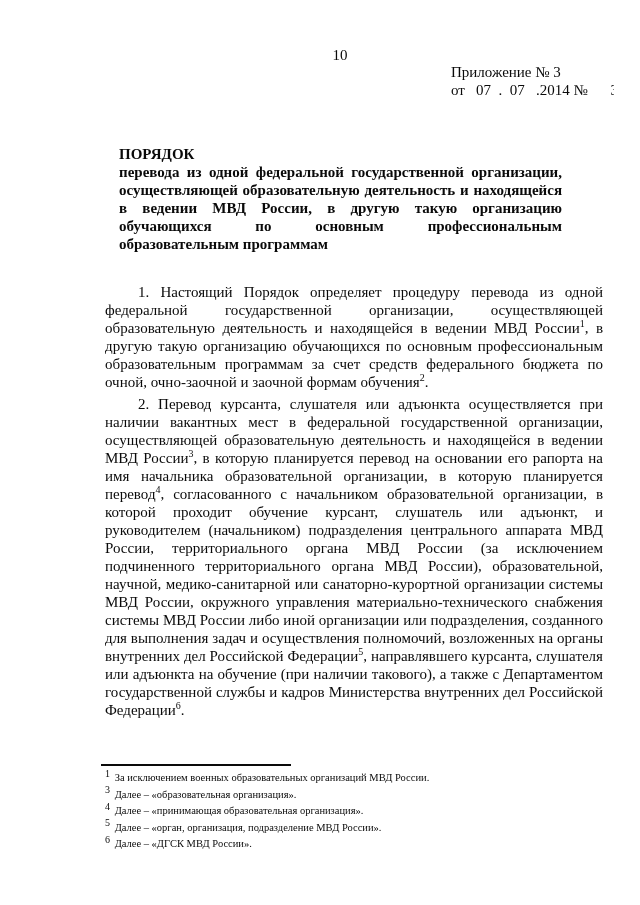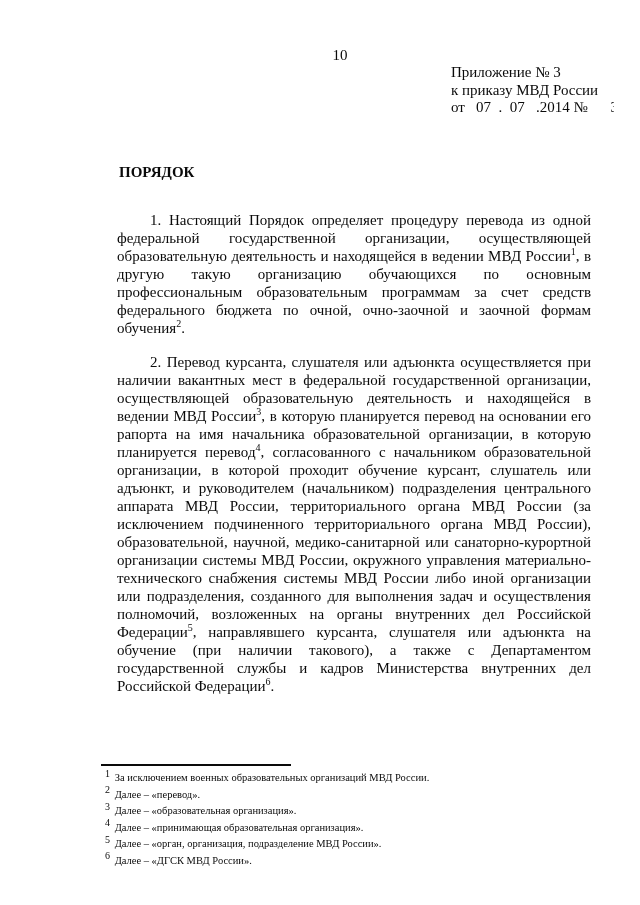--- a/index.html
+++ b/index.html
@@ -42,21 +42,21 @@
     margin: 0 45px 0 18px;
     font-size: 15px;
     line-height: 18px;
     font-weight: bold;
     text-align: justify;
   }
   .document-body {
     margin-top: 30px;
   }
   .para {
-    margin: 16px;
+    margin: 4px;
     font-size: 15px;
     line-height: 18px;
     text-align: justify;
     text-indent: 33px;
   }
   sup.fn-ref, sup.fn-marker {
     font-size: 10px;
     line-height: 0;
     vertical-align: super;
   }
@@ -81,37 +81,36 @@
 </style>
 </head>
 <body>
 
 <div class="page">
 
   <div class="page-number">10</div>
 
   <div class="appendix-block">
     <span class="appendix-line">Приложение № 3</span>
-    <span class="appendix-line">к приказу МВД России</span>
     <span class="appendix-line date-line">от   07  .  07   .2014 №      337</span>
   </div>
 
   <div class="doc-title">ПОРЯДОК</div>
 
+  <div class="doc-subtitle">перевода из одной федеральной государственной организации, осуществляющей образовательную деятельность и находящейся в ведении МВД России, в другую такую организацию обучающихся по основным профессиональным образовательным программам</div>
 
   <div class="document-body">
       <p class="para">1. Настоящий Порядок определяет процедуру перевода из одной федеральной государственной организации, осуществляющей образовательную деятельность и находящейся в ведении МВД России<sup class="fn-ref">1</sup>, в другую такую организацию обучающихся по основным профессиональным образовательным программам за счет средств федерального бюджета по очной, очно-заочной и заочной формам обучения<sup class="fn-ref">2</sup>.</p>
       <p class="para">2. Перевод курсанта, слушателя или адъюнкта осуществляется при наличии вакантных мест в федеральной государственной организации, осуществляющей образовательную деятельность и находящейся в ведении МВД России<sup class="fn-ref">3</sup>, в которую планируется перевод на основании его рапорта на имя начальника образовательной организации, в которую планируется перевод<sup class="fn-ref">4</sup>, согласованного с начальником образовательной организации, в которой проходит обучение курсант, слушатель или адъюнкт, и руководителем (начальником) подразделения центрального аппарата МВД России, территориального органа МВД России (за исключением подчиненного территориального органа МВД России), образовательной, научной, медико-санитарной или санаторно-курортной организации системы МВД России, окружного управления материально-технического снабжения системы МВД России либо иной организации или подразделения, созданного для выполнения задач и осуществления полномочий, возложенных на органы внутренних дел Российской Федерации<sup class="fn-ref">5</sup>, направлявшего курсанта, слушателя или адъюнкта на обучение (при наличии такового), а также с Департаментом государственной службы и кадров Министерства внутренних дел Российской Федерации<sup class="fn-ref">6</sup>.</p>
     </div>
 
   <div class="footer-region">
     <div class="footnote-separator"></div>
     <div>
         <p class="footnote"><sup class="fn-marker">1</sup> За исключением военных образовательных организаций МВД России.</p>
-        <p class="footnote"><sup class="fn-marker">2</sup> Далее – «перевод».</p>
         <p class="footnote"><sup class="fn-marker">3</sup> Далее – «образовательная организация».</p>
         <p class="footnote"><sup class="fn-marker">4</sup> Далее – «принимающая образовательная организация».</p>
         <p class="footnote"><sup class="fn-marker">5</sup> Далее – «орган, организация, подразделение МВД России».</p>
         <p class="footnote"><sup class="fn-marker">6</sup> Далее – «ДГСК МВД России».</p>
       </div>
   </div>
 
 </div>
 
 </body></html>

